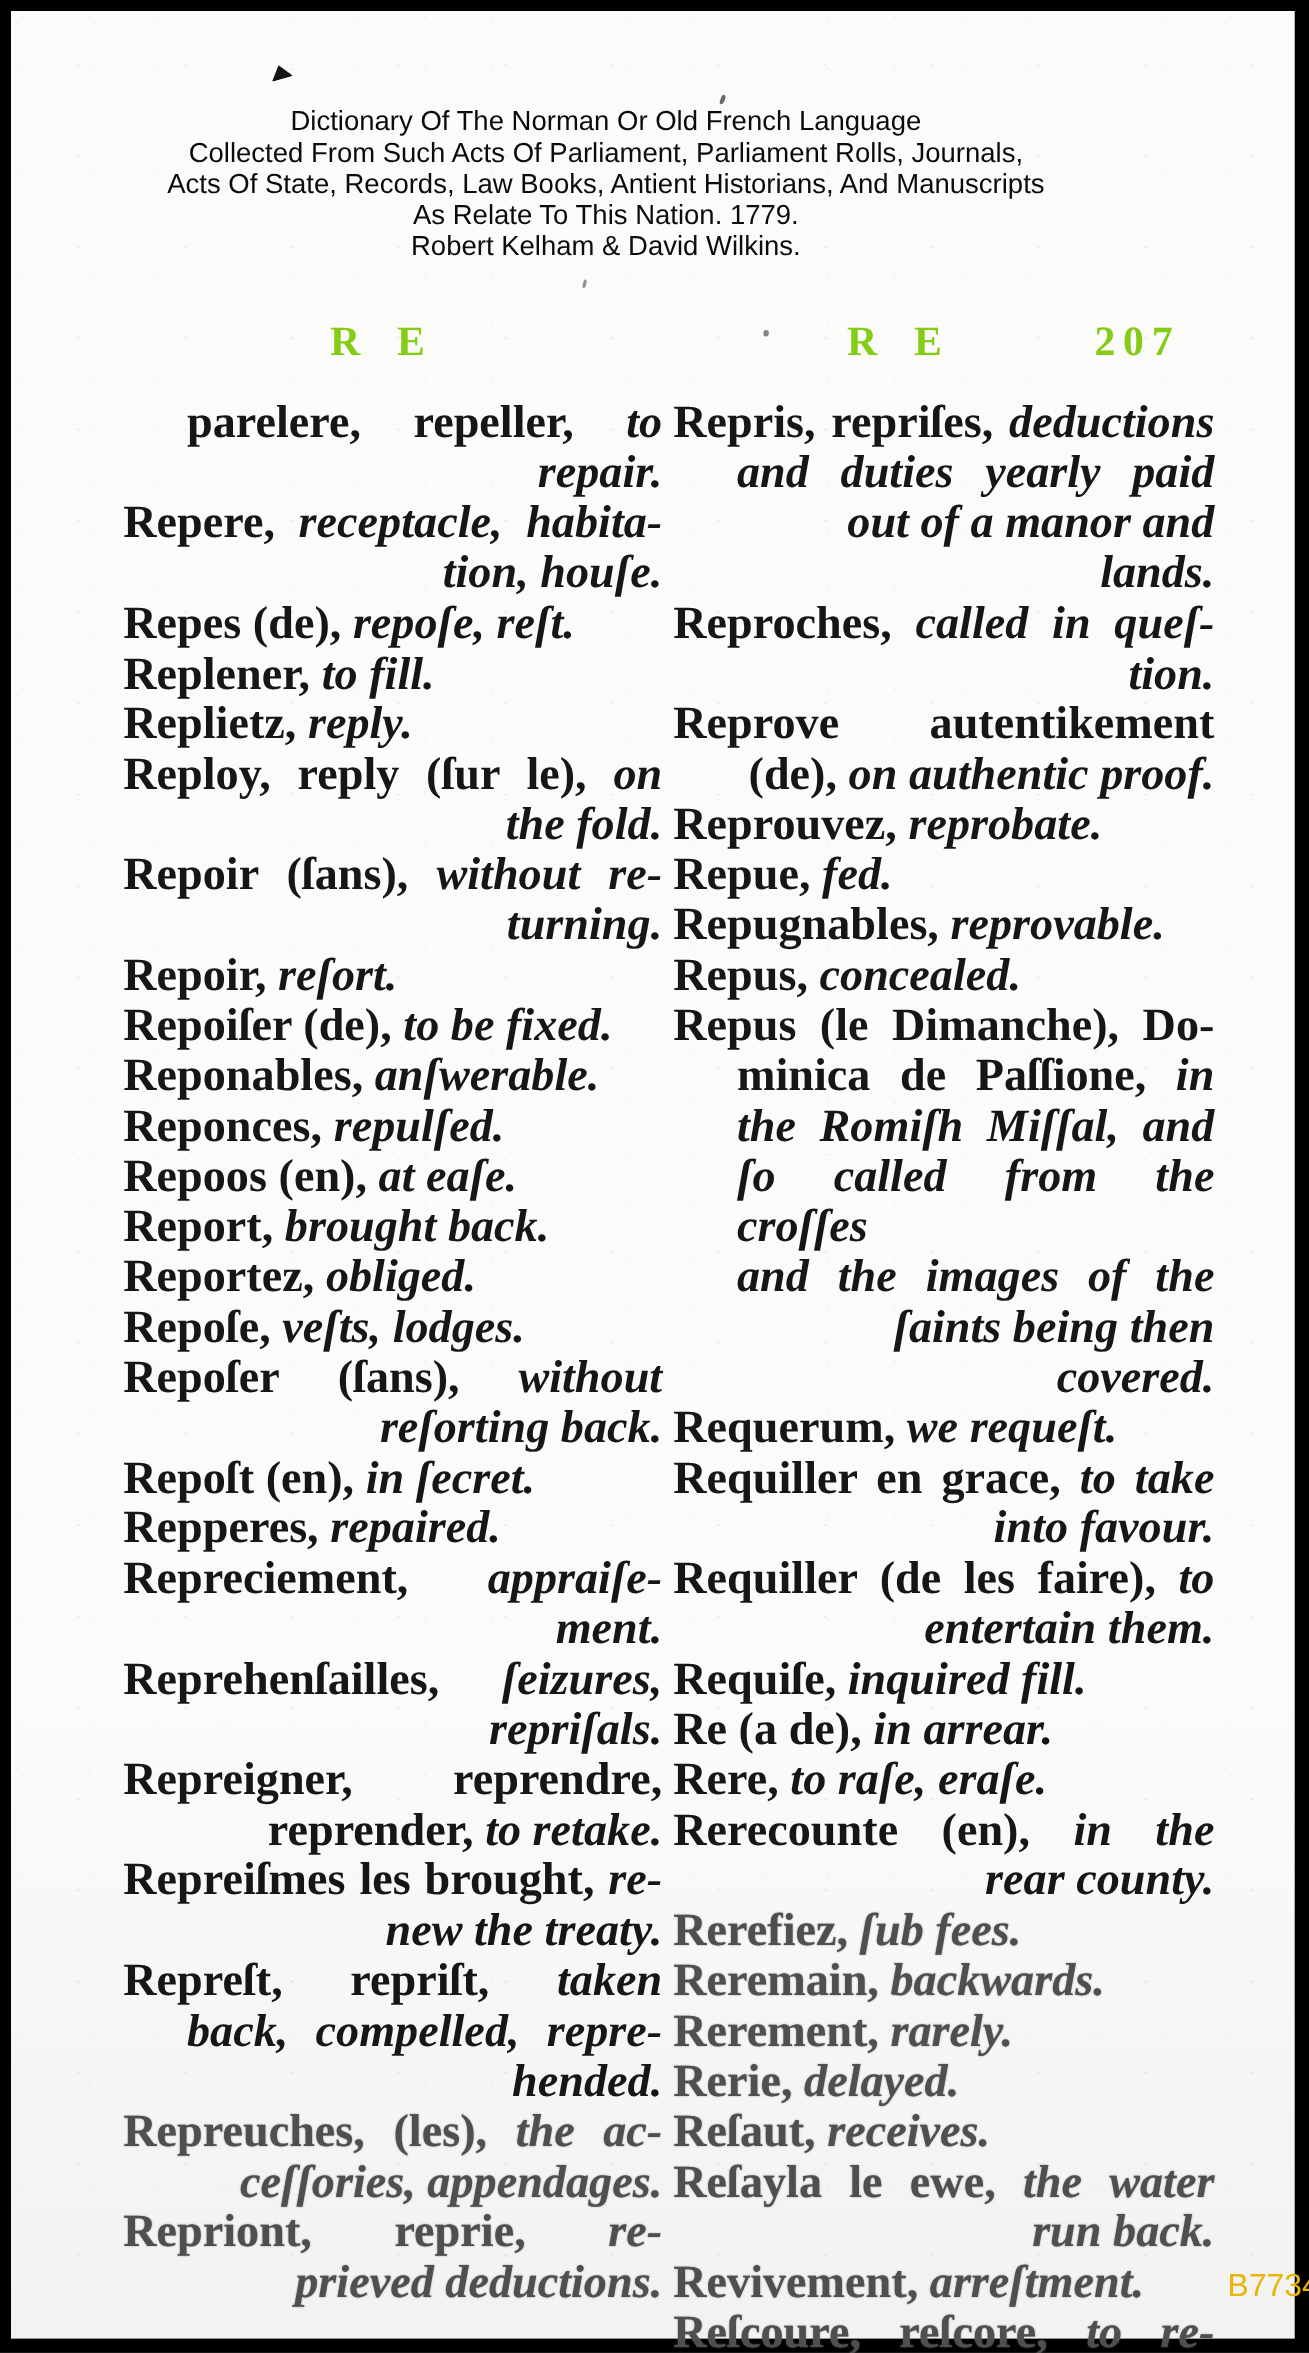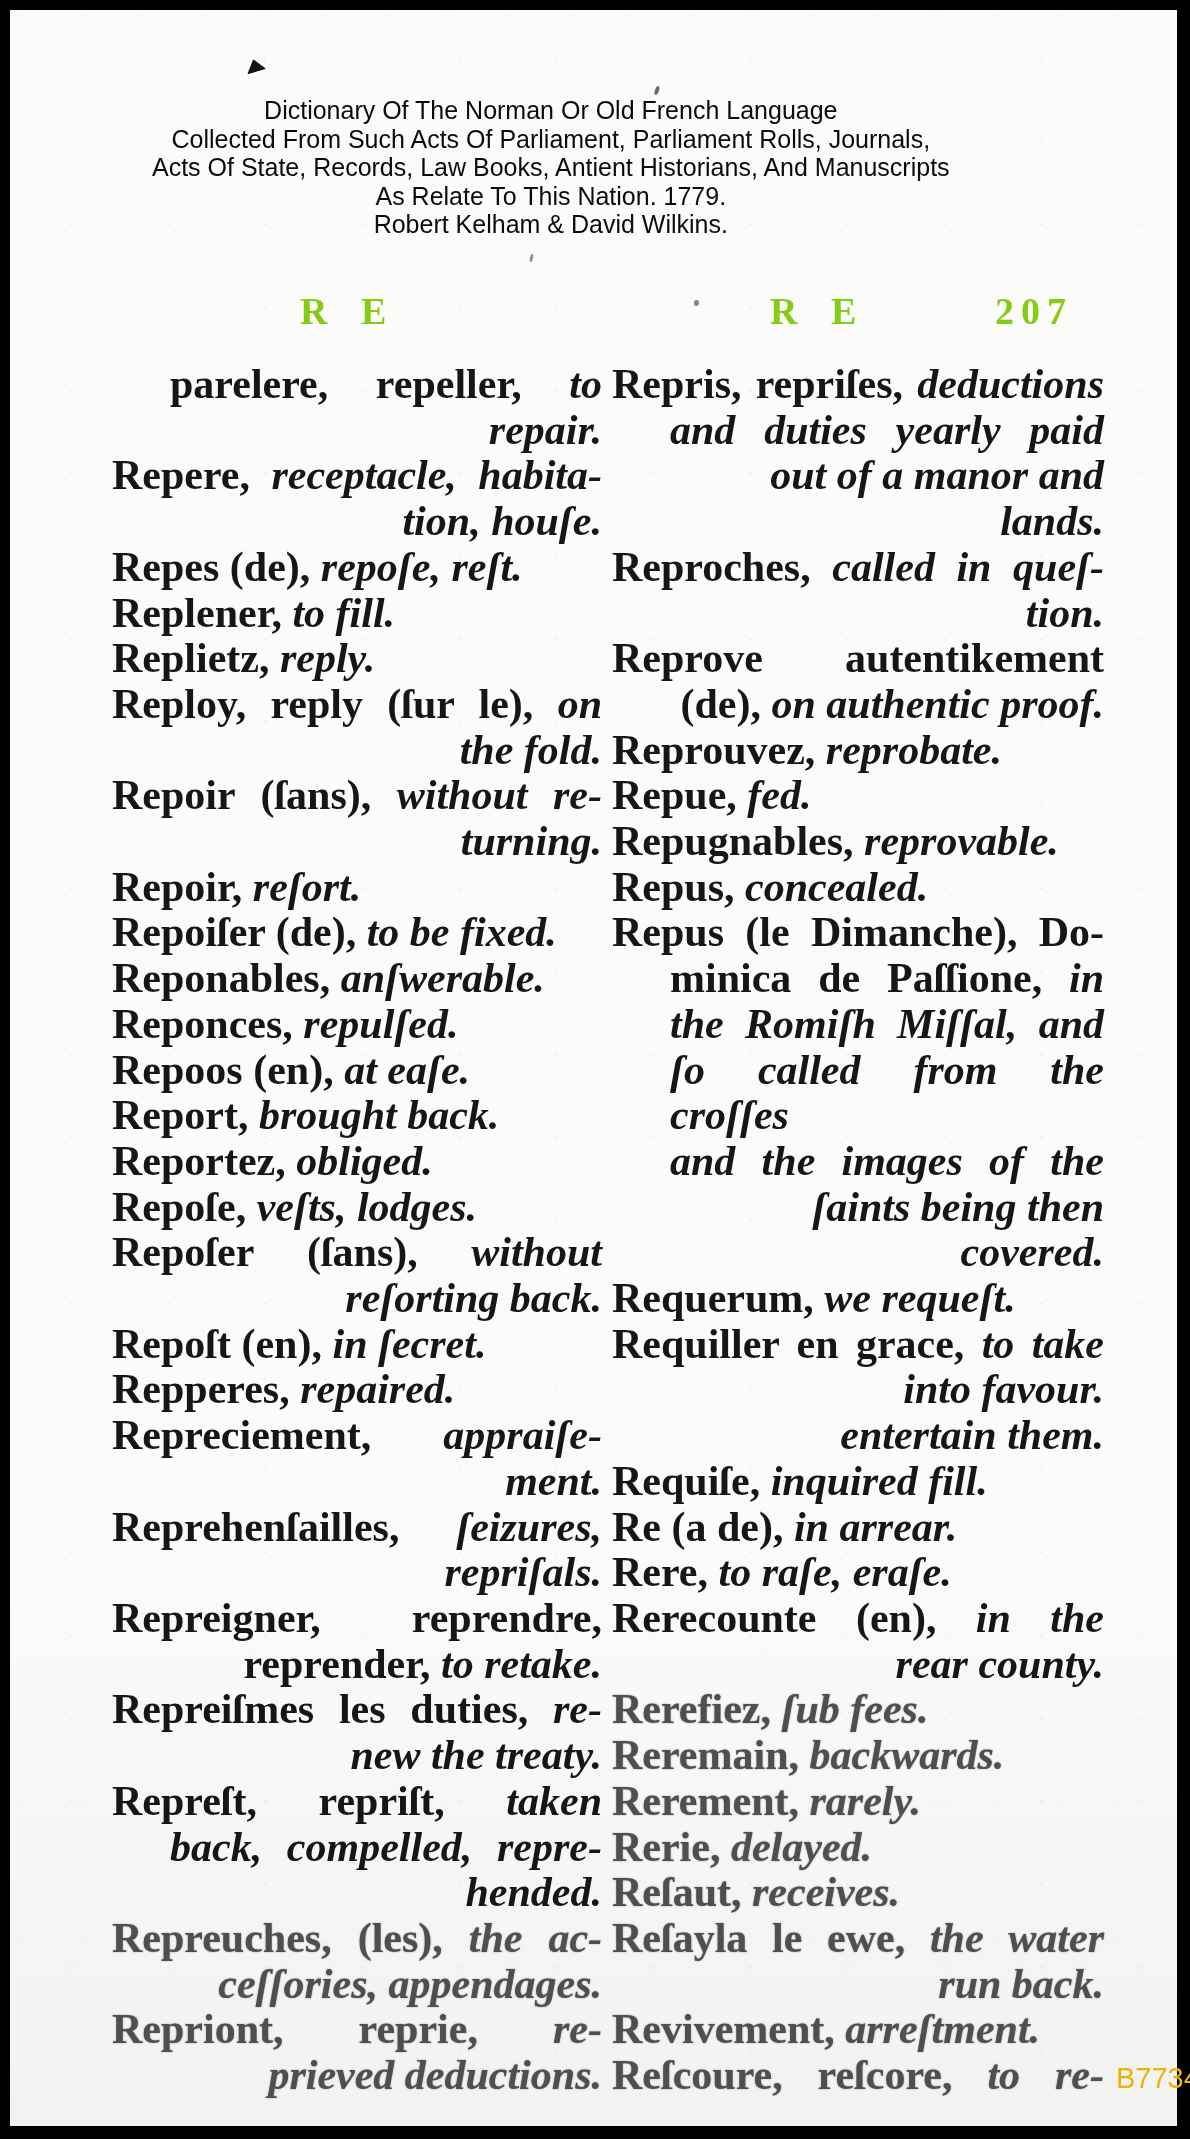--- a/index.html
+++ b/index.html
@@ -153,21 +153,21 @@
     </div>
     <div class="entry">
       <div class="line just"><span class="r">Reprehenſailles, </span><span class="i">ſeizures,</span></div>
       <div class="line cont"><span class="i">repriſals.</span></div>
     </div>
     <div class="entry">
       <div class="line just"><span class="r">Repreigner, reprendre,</span></div>
       <div class="line cont"><span class="r">reprender, </span><span class="i">to retake.</span></div>
     </div>
     <div class="entry">
-      <div class="line just"><span class="r">Repreiſmes les duties, </span><span class="i">re-</span></div>
+      <div class="line just"><span class="r">Repreiſmes les brought, </span><span class="i">re-</span></div>
       <div class="line cont"><span class="i">new the treaty.</span></div>
     </div>
     <div class="entry">
       <div class="line just"><span class="r">Repreſt, repriſt, </span><span class="i">taken</span></div>
       <div class="line cont just"><span class="i">back, compelled, repre-</span></div>
       <div class="line cont"><span class="i">hended.</span></div>
     </div>
     <div class="entry">
       <div class="line just fade"><span class="r">Repreuches, (les), </span><span class="i">the ac-</span></div>
       <div class="line cont fade"><span class="i">ceſſories, appendages.</span></div>
@@ -214,20 +214,21 @@
       <div class="line cont"><span class="i">ſaints being then covered.</span></div>
     </div>
     <div class="entry">
       <div class="line"><span class="r">Requerum, </span><span class="i">we requeſt.</span></div>
     </div>
     <div class="entry">
       <div class="line just"><span class="r">Requiller en grace, </span><span class="i">to take</span></div>
       <div class="line cont"><span class="i">into favour.</span></div>
     </div>
     <div class="entry">
+      <div class="line just"><span class="r">Requiller (de les faire), </span><span class="i">to</span></div>
       <div class="line cont"><span class="i">entertain them.</span></div>
     </div>
     <div class="entry">
       <div class="line"><span class="r">Requiſe, </span><span class="i">inquired fill.</span></div>
     </div>
     <div class="entry">
       <div class="line"><span class="r">Re (a de), </span><span class="i">in arrear.</span></div>
     </div>
     <div class="entry">
       <div class="line"><span class="r">Rere, </span><span class="i">to raſe, eraſe.</span></div>

